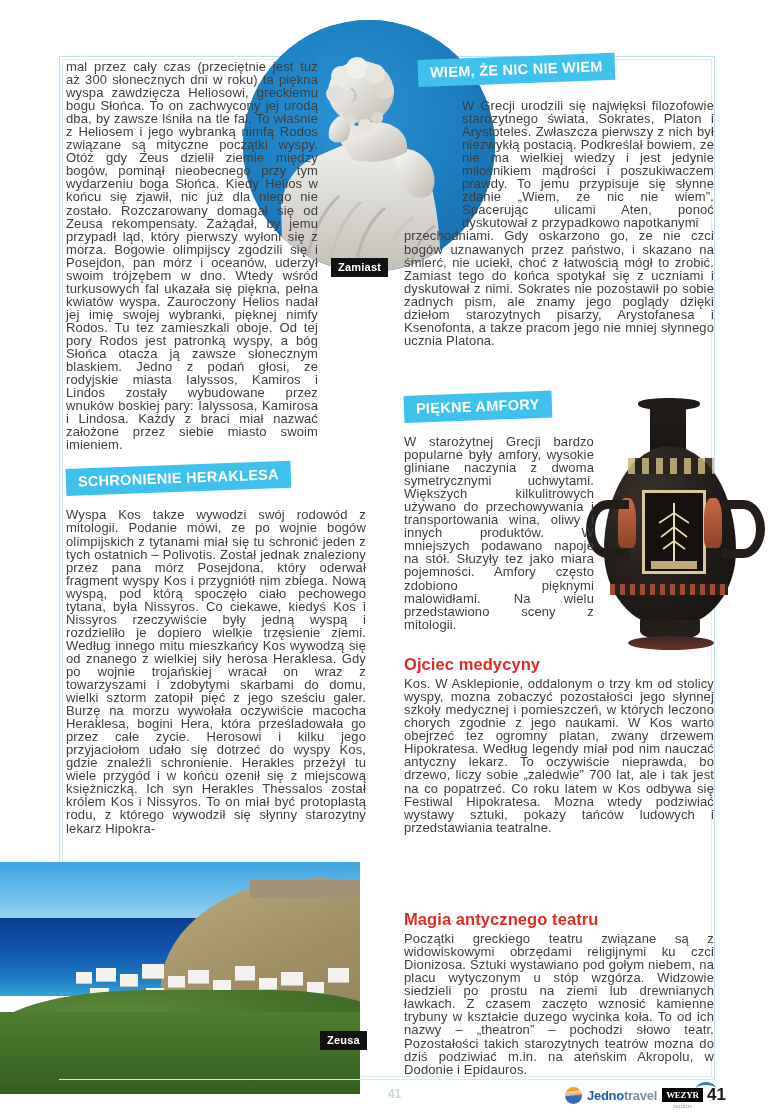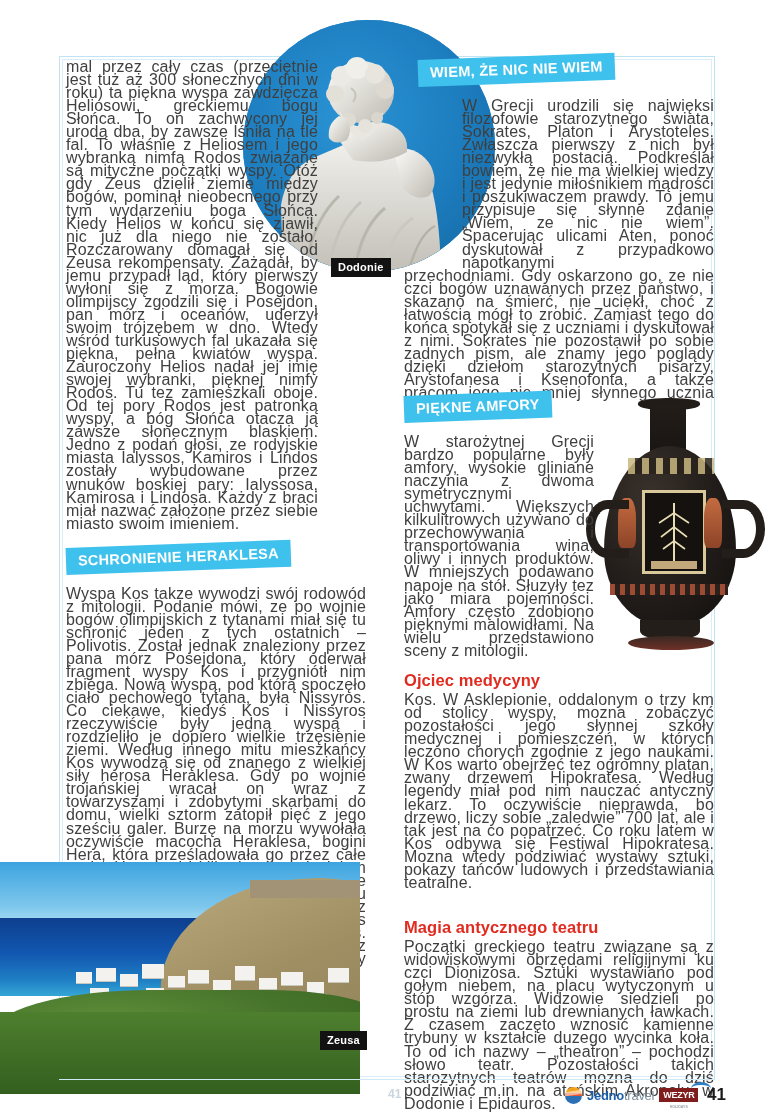--- a/index.html
+++ b/index.html
@@ -28,21 +28,21 @@
     box-sizing:border-box;
     pointer-events:none;
   }
 
   
   .col{position:absolute;}
   .col-left{left:66px;top:60px;width:252px;}
   .col-right{left:404px;top:60px;width:310px;}
 
   .body-text{
-    font-size:16px;
+    font-size:13px;
     line-height:13.05px;
     text-align:justify;
     color:#3f3f3f;
     letter-spacing:0.01em;
   }
 
   
   .banner{
     position:relative;
     display:inline-block;
@@ -208,24 +208,24 @@
   .coral-mark{
     width:17px;height:17px;border-radius:50%;
     background:linear-gradient(#f6a11c 0%,#f6a11c 34%,#e8522a 34%,#e8522a 52%,#2b6fb5 52%,#2b6fb5 100%);
     position:relative;overflow:hidden;flex:none;
   }
   .coral-mark:after{
     content:"";position:absolute;left:-2px;top:4px;width:22px;height:4px;
     background:#ffffff;opacity:.55;transform:rotate(-8deg);
   }
   .coral-txt{font-size:13px;font-weight:bold;color:#1c5fa8;letter-spacing:-0.02em;}
-  .coral-txt .light{color:#7d8e9c;font-weight:normal;}
+  .coral-txt .light{color:#7d8e9c;font-weight:bold;}
   .wezyr{
-    background:#7f1d1d;color:#ffffff;font-weight:bold;font-size:9px;
-    padding:2px 4px;letter-spacing:-0.03em;position:relative;
+    background:#000000;color:#ffffff;font-weight:bold;font-size:9px;
+    padding:2px 4px;letter-spacing:-0.03em;position:relative;font-family:Liberation Serif, serif;
   }
   .wezyr-sub{
     position:absolute;left:0;right:0;bottom:-7px;text-align:center;
     font-size:3.6px;color:#9aa5ad;letter-spacing:0;
   }
   .wezyr-swoosh{
     position:absolute;right:-13px;top:-6px;width:20px;height:10px;
     border-top:3px solid #2f7fc4;border-radius:60% 60% 0 0;
   }
 </style>
@@ -275,21 +275,21 @@
       <path d="M96 90 Q116 122 140 92 Q138 112 120 120 Q102 114 96 90 Z" fill="#e9e7e0"></path>
       <circle cx="106" cy="100" r="7" fill="#dedbd3"></circle>
       <circle cx="122" cy="106" r="7" fill="#e6e3dc"></circle>
       <circle cx="134" cy="98" r="6" fill="#d9d6ce"></circle>
 
       <path d="M96 96 Q84 104 86 118 Q92 126 104 120 Q110 110 104 98 Z" fill="url(#marble)"></path>
 
       <path d="M108 68 Q116 74 110 82" stroke="#c7c4bb" stroke-width="2" fill="none"></path>
     </svg>
   </div>
-  <div class="cap" style="left:331px;top:258px;">Dodonie</div>
+  <div class="cap" style="left:331px;top:258px;">Zamiast</div>
 
   <div class="amfora">
     <div class="amf-lip"></div>
     <div class="amf-neck"></div>
     <div class="amf-body">
       <div class="amf-shoulder" style="left:24px;top:12px;"></div>
       <div class="amf-panel" style="left:38px;top:44px;">
         <svg viewBox="0 0 58 78" width="58" height="78">
           <path d="M29 10 L29 70" stroke="#e8dcb4" stroke-width="2"></path>
           <path d="M29 20 L14 30 M29 20 L44 30 M29 34 L16 44 M29 34 L42 44 M29 48 L18 56 M29 48 L40 56" stroke="#e8dcb4" stroke-width="1.6" fill="none"></path>
@@ -329,26 +329,26 @@
   </div>
 
   <div style="position:absolute;left:404px;top:396px;width:190px;">
     <div class="banner-wrap">
       <span class="banner">PIĘKNE AMFORY</span>
     </div>
     <p class="body-text" style="margin:0;width:190px;">W starożytnej Grecji bardzo popularne były amfory, wysokie gliniane naczynia z dwoma symetrycznymi uchwytami. Większych kilkulitrowych używano do przechowywania i transportowania wina, oliwy i innych produktów. W mniejszych podawano napoje na stół. Słuzyły tez jako miara pojemności. Amfory często zdobiono pięknymi malowidłami. Na wielu przedstawiono sceny z mitologii.</p>
   </div>
 
   <div style="position:absolute;left:404px;top:655px;width:310px;">
-    <div class="red-head" style="margin-top:16px;">Ojciec medycyny</div>
+    <div class="red-head" style="margin-top:0;">Ojciec medycyny</div>
     <p class="body-text" style="margin:0;width:310px;">Kos. W Asklepionie, oddalonym o trzy km od stolicy wyspy, mozna zobaczyć pozostałości jego słynnej szkoły medycznej i pomieszczeń, w których leczono chorych zgodnie z jego naukami. W Kos warto obejrzeć tez ogromny platan, zwany drzewem Hipokratesa. Według legendy miał pod nim nauczać antyczny lekarz. To oczywiście nieprawda, bo drzewo, liczy sobie „zaledwie” 700 lat, ale i tak jest na co popatrzeć. Co roku latem w Kos odbywa się Festiwal Hipokratesa. Mozna wtedy podziwiać wystawy sztuki, pokazy tańców ludowych i przedstawiania teatralne.</p>
   </div>
 
   <div style="position:absolute;left:404px;top:906px;width:310px;">
-    <div class="red-head" style="margin-top:12px;">Magia antycznego teatru</div>
+    <div class="red-head" style="margin-top:4px;">Magia antycznego teatru</div>
     <p class="body-text" style="margin:0;width:310px;">Początki greckiego teatru związane są z widowiskowymi obrzędami religijnymi ku czci Dionizosa. Sztuki wystawiano pod gołym niebem, na placu wytyczonym u stóp wzgórza. Widzowie siedzieli po prostu na ziemi lub drewnianych ławkach. Z czasem zaczęto wznosić kamienne trybuny w kształcie duzego wycinka koła. To od ich nazwy – „theatron” – pochodzi słowo teatr. Pozostałości takich starozytnych teatrów mozna do dziś podziwiać m.in. na ateńskim Akropolu, w Dodonie i Epidauros.</p>
   </div>
 
   <div class="rodos-photo">
     <div class="rodos-sky"></div>
     <div class="rodos-sea"></div>
     <div class="rodos-hill"></div>
     <div class="rodos-castle"></div>
     <div class="rodos-town">
       <div class="white-house" style="left:6px;top:18px;width:16px;height:11px;"></div>

